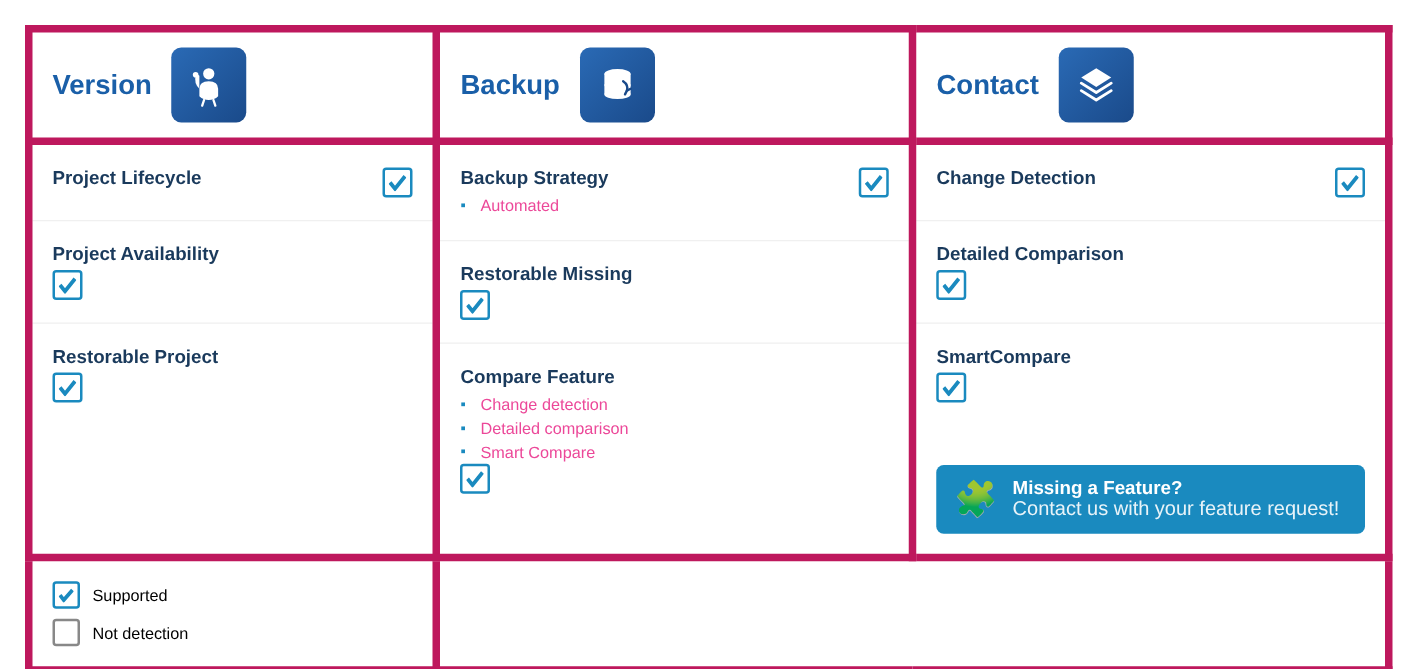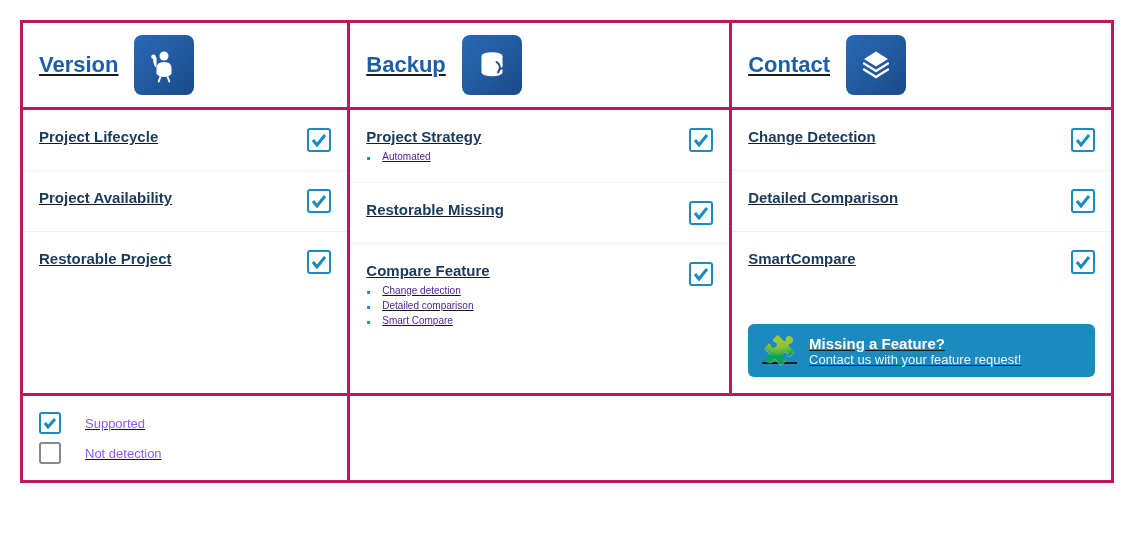--- a/index.html
+++ b/index.html
@@ -12,24 +12,23 @@
       min-height: 535px;
     }
 
     .main-table {
       width: 100%;
       border-collapse: collapse;
       border: 1px solid #ddd;
     }
 
     .main-table th, .main-table td {
-      border: 3px solid #be185d;
+      border: 6px solid #be185d;
       vertical-align: top;
       padding: 0;
-      text-decoration: underline;
     }
 
     
     .header-cell {
       padding: 12px 16px;
       background: #fff;
       display: flex;
       align-items: center;
       gap: 16px;
     }
@@ -60,42 +59,43 @@
     .feature-row {
       display: flex;
       align-items: flex-start;
       justify-content: space-between;
       padding: 18px 16px;
       border-bottom: none;
     }
 
     .feature-row + .feature-row {
       border-top: 1px solid #f0f0f0;
+      flex-direction: column;
     }
 
     .feature-block {
       flex: 1;
     }
 
     .feature-name {
       font-size: 15px;
       font-weight: bold;
       color: #1a3a5c;
       margin-bottom: 4px;
     }
 
     .feature-sub {
       list-style: none;
       padding: 0;
       margin-top: 4px;
     }
 
     .feature-sub li {
-      font-size: 10px;
-      color: #4c1d95;
+      font-size: 13px;
+      color: #ec4899;
       padding: 2px 0 2px 16px;
       position: relative;
     }
 
     .feature-sub li::before {
       content: '▪';
       color: #1a8abf;
       position: absolute;
       left: 0;
       font-size: 12px;
@@ -125,23 +125,23 @@
     .legend {
       display: flex;
       flex-direction: column;
       gap: 8px;
       padding: 16px;
     }
 
     .legend-item {
       display: flex;
       align-items: center;
-      gap: 24px;
+      gap: 10px;
       font-size: 13px;
-      color: #8b5cf6;
+      color: #000000;
     }
 
     .legend-check {
       width: 22px;
       height: 22px;
       border: 2px solid #1a8abf;
       border-radius: 3px;
       display: flex;
       align-items: center;
       justify-content: center;
@@ -185,21 +185,21 @@
     .missing-banner-text {
       color: #ffffff;
     }
 
     .missing-banner-title {
       font-size: 15px;
       font-weight: bold;
     }
 
     .missing-banner-sub {
-      font-size: 13px;
+      font-size: 16px;
       opacity: 0.9;
     }
 
     .col-version { width: 30%; }
     .col-backup { width: 35%; border-radius: 13px; }
     .col-compare { width: 35%; }
 
     
     .section-items {
       padding: 0;
@@ -304,21 +304,21 @@
     </svg>
   </div>
   </div>
           </div>
       </td>
 
       <td class="col-backup">
         <div class="section-items" id="backup-items">
             <div class="feature-row">
     <div class="feature-block">
-      <div class="feature-name">Project Strategy</div>
+      <div class="feature-name">Backup Strategy</div>
       <ul class="feature-sub">
                   <li>Automated</li>
                 </ul>
     </div>
     <div class="check-icon">
     <svg viewBox="0 0 14 14">
       <polyline points="1,7 5,12 13,2"></polyline>
     </svg>
   </div>
   </div>

